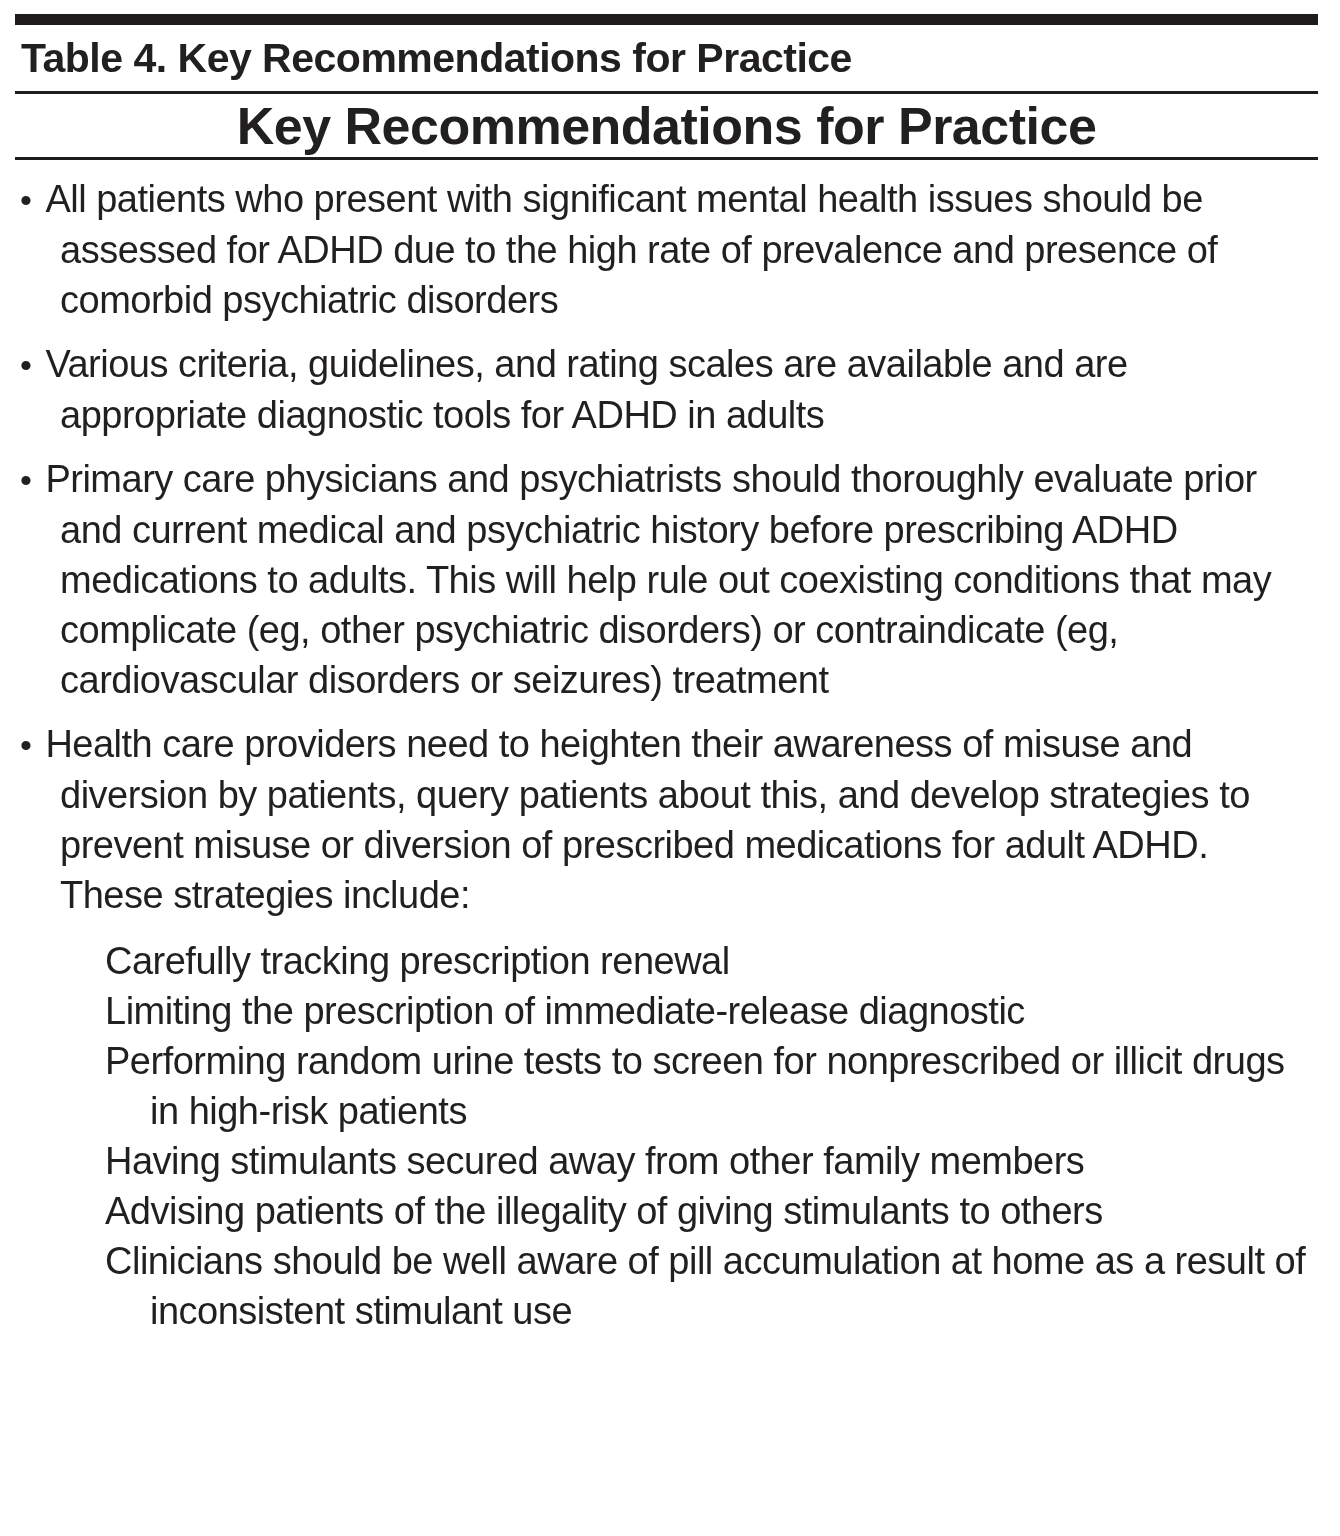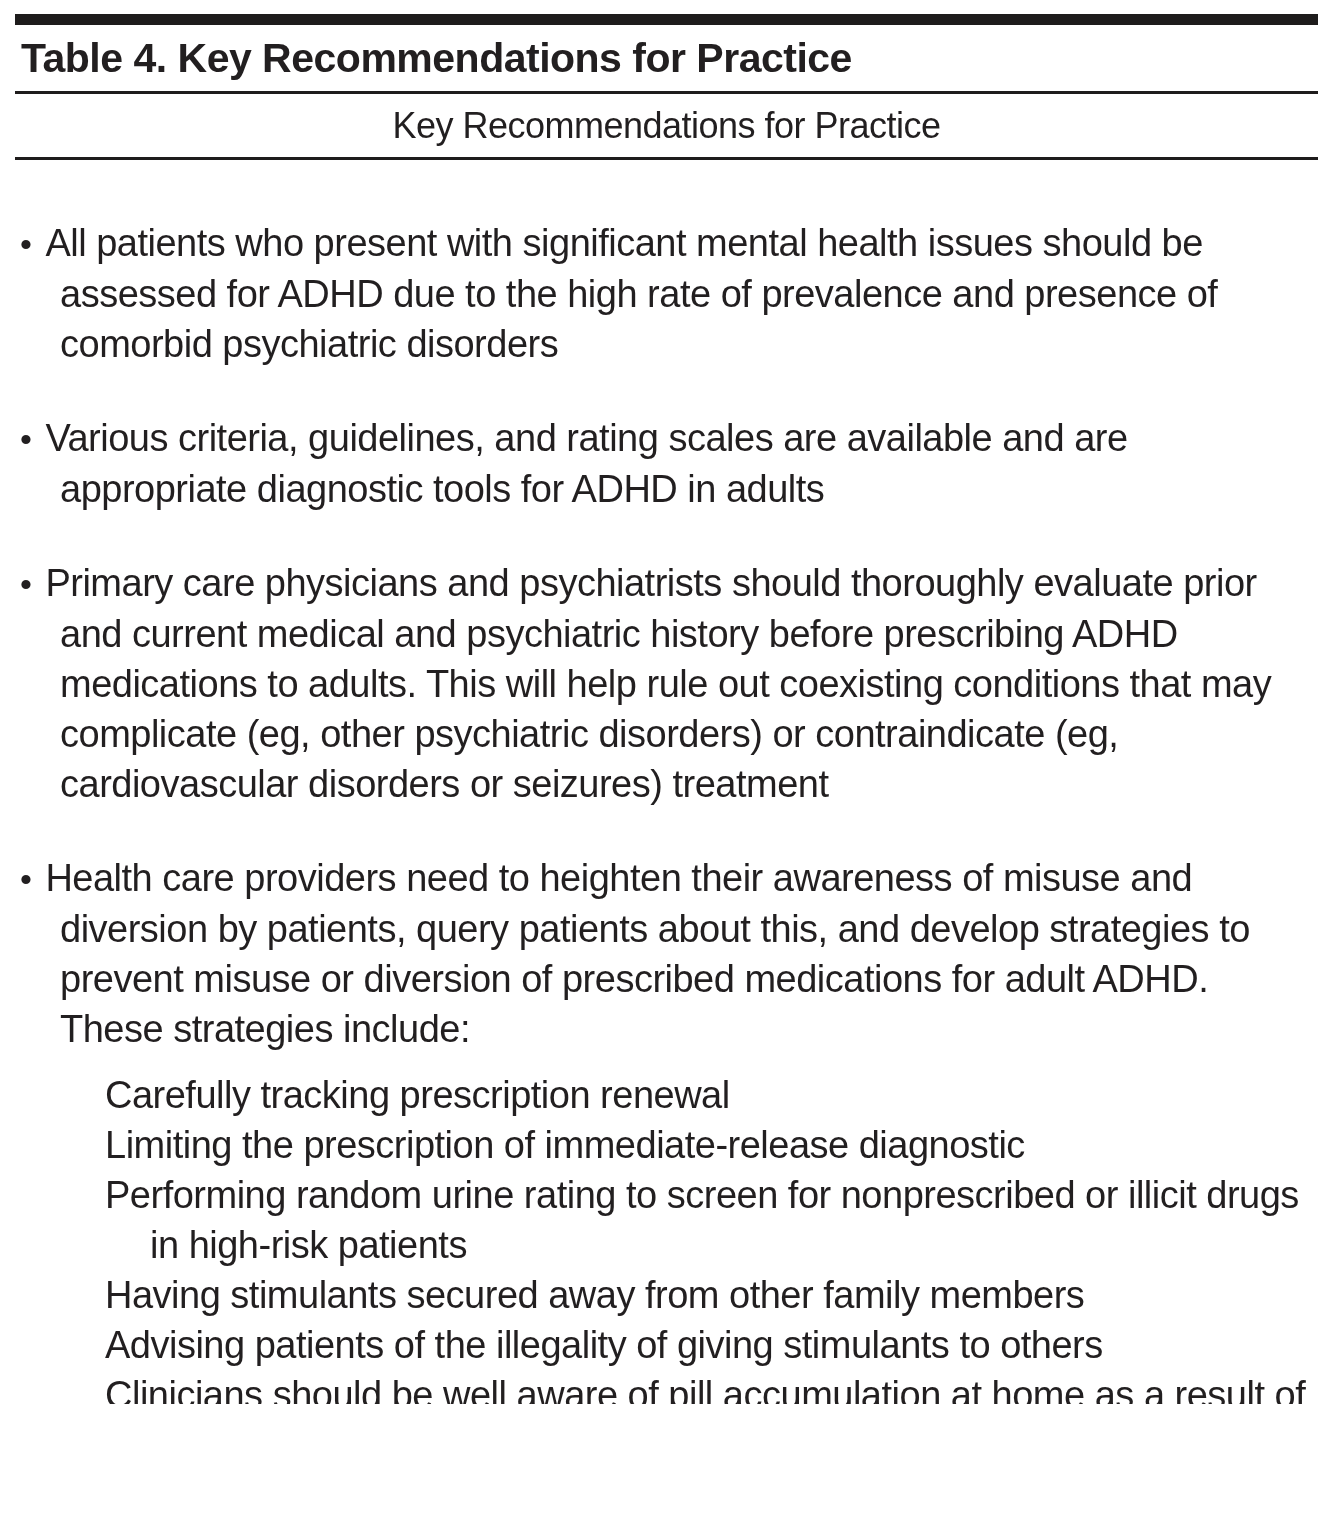--- a/index.html
+++ b/index.html
@@ -32,36 +32,35 @@
     font-size: 41px;
     font-weight: bold;
     letter-spacing: -0.5px;
     white-space: nowrap;
   }
   .col-header {
     height: 63px;
     display: flex;
     align-items: center;
     justify-content: center;
-    font-size: 36px;
-    font-weight: normal;
+    font-size: 52px;
+    font-weight: bold;
   }
   .table-body {
     height: 1274px;
     padding-top: 14px;
     font-size: 38px;
     line-height: 50px;
     overflow: hidden;
   }
   .bullet-item {
     margin-left: 5px;
     padding-left: 40px;
     text-indent: -40px;
     margin-bottom: 14px;
-    margin-top: 44px;
   }
   .bullet-item:last-of-type { margin-bottom: 0; }
   .bullet-marker {
     padding-right: 14px;
     font-size: 34px;
   }
   .strategy-list {
     margin-top: 16px;
   }
   .strategy-item {
@@ -97,21 +96,21 @@
 
     <div class="bullet-item"><span class="bullet-marker">•</span><span>Various criteria, guidelines, and rating scales are available and are appropriate diagnostic tools for ADHD in adults</span></div>
 
     <div class="bullet-item"><span class="bullet-marker">•</span><span>Primary care physicians and psychiatrists should thoroughly evaluate prior and current medical and psychiatric history before prescribing ADHD medications to adults. This will help rule out coexisting conditions that may complicate (eg, other psychiatric disorders) or contraindicate (eg, cardiovascular disorders or seizures) treatment</span></div>
 
     <div class="bullet-item"><span class="bullet-marker">•</span><span>Health care providers need to heighten their awareness of misuse and diversion by patients, query patients about this, and develop strategies to prevent misuse or diversion of prescribed medications for adult ADHD. These strategies include:</span></div>
 
     <div class="strategy-list">
       <div class="strategy-item">Carefully tracking prescription renewal</div>
       <div class="strategy-item">Limiting the prescription of immediate-release diagnostic</div>
-      <div class="strategy-item">Performing random urine rating to screen for nonprescribed or illicit drugs in high-risk patients</div>
+      <div class="strategy-item">Performing random urine tests to screen for nonprescribed or illicit drugs in high-risk patients</div>
       <div class="strategy-item">Having stimulants secured away from other family members</div>
       <div class="strategy-item">Advising patients of the illegality of giving stimulants to others</div>
       <div class="strategy-item">Clinicians should be well aware of pill accumulation at home as a result of inconsistent stimulant use</div>
     </div>
 
   </div>
 
   <div class="rule"></div>
 
 

